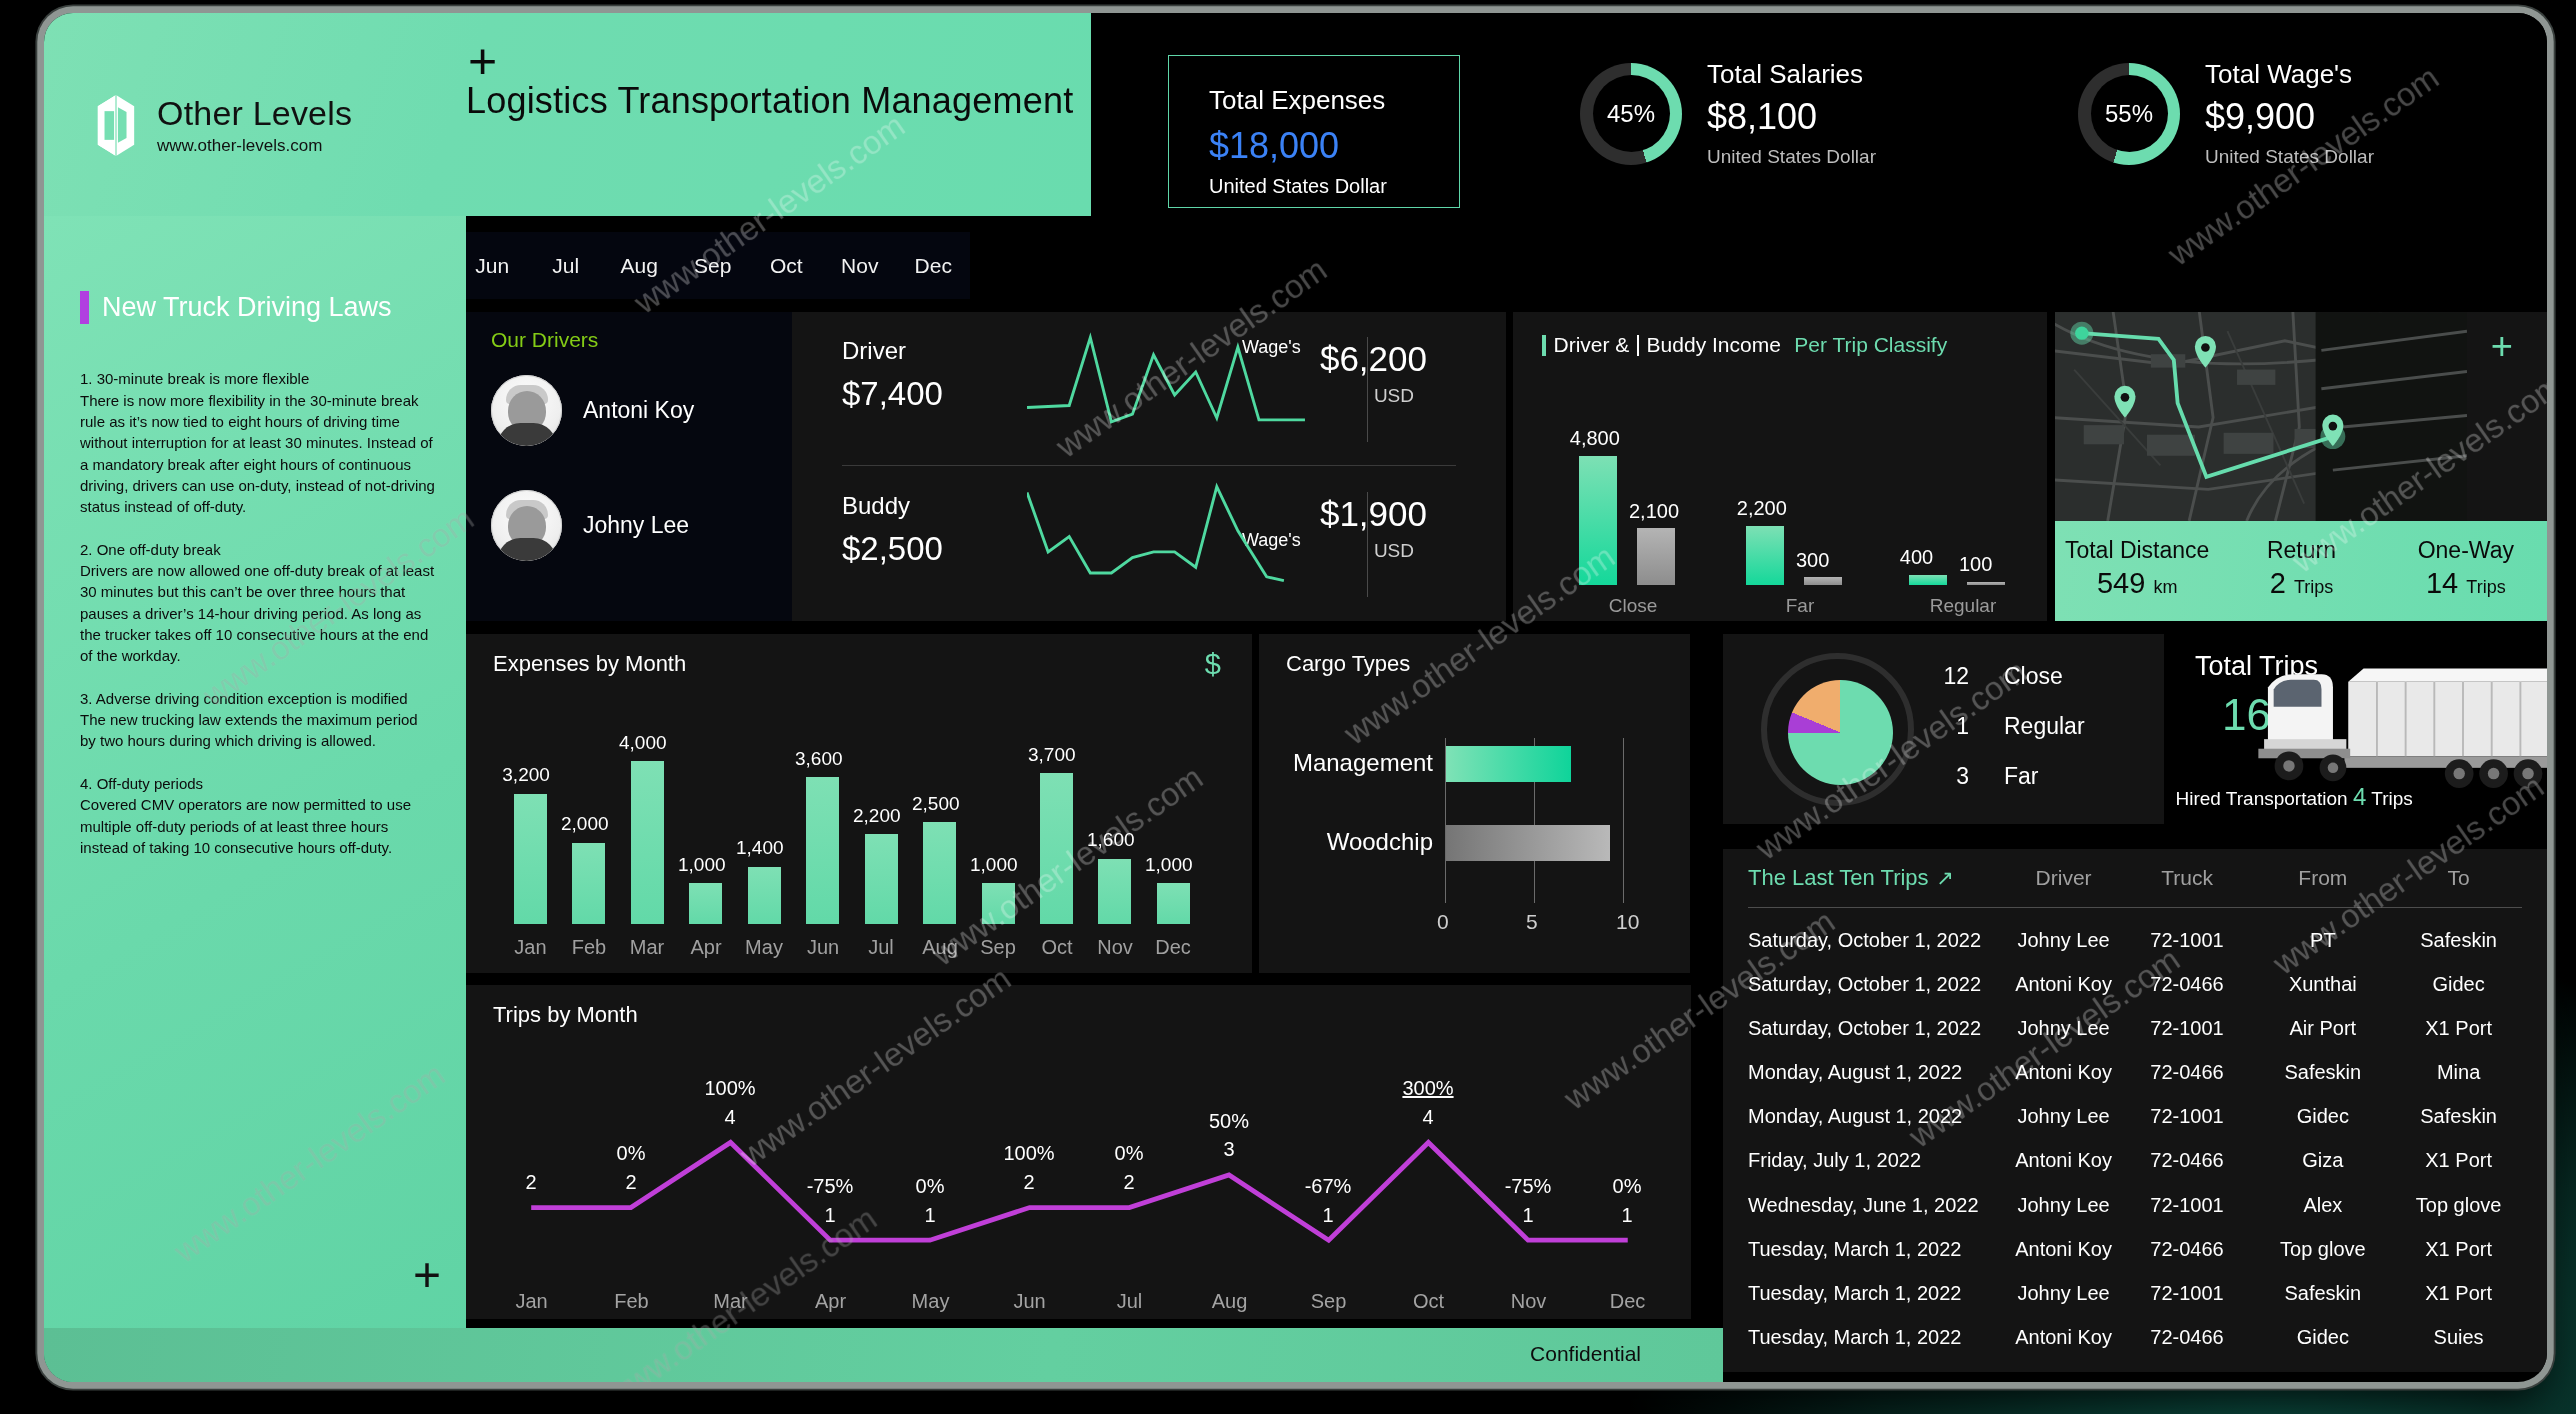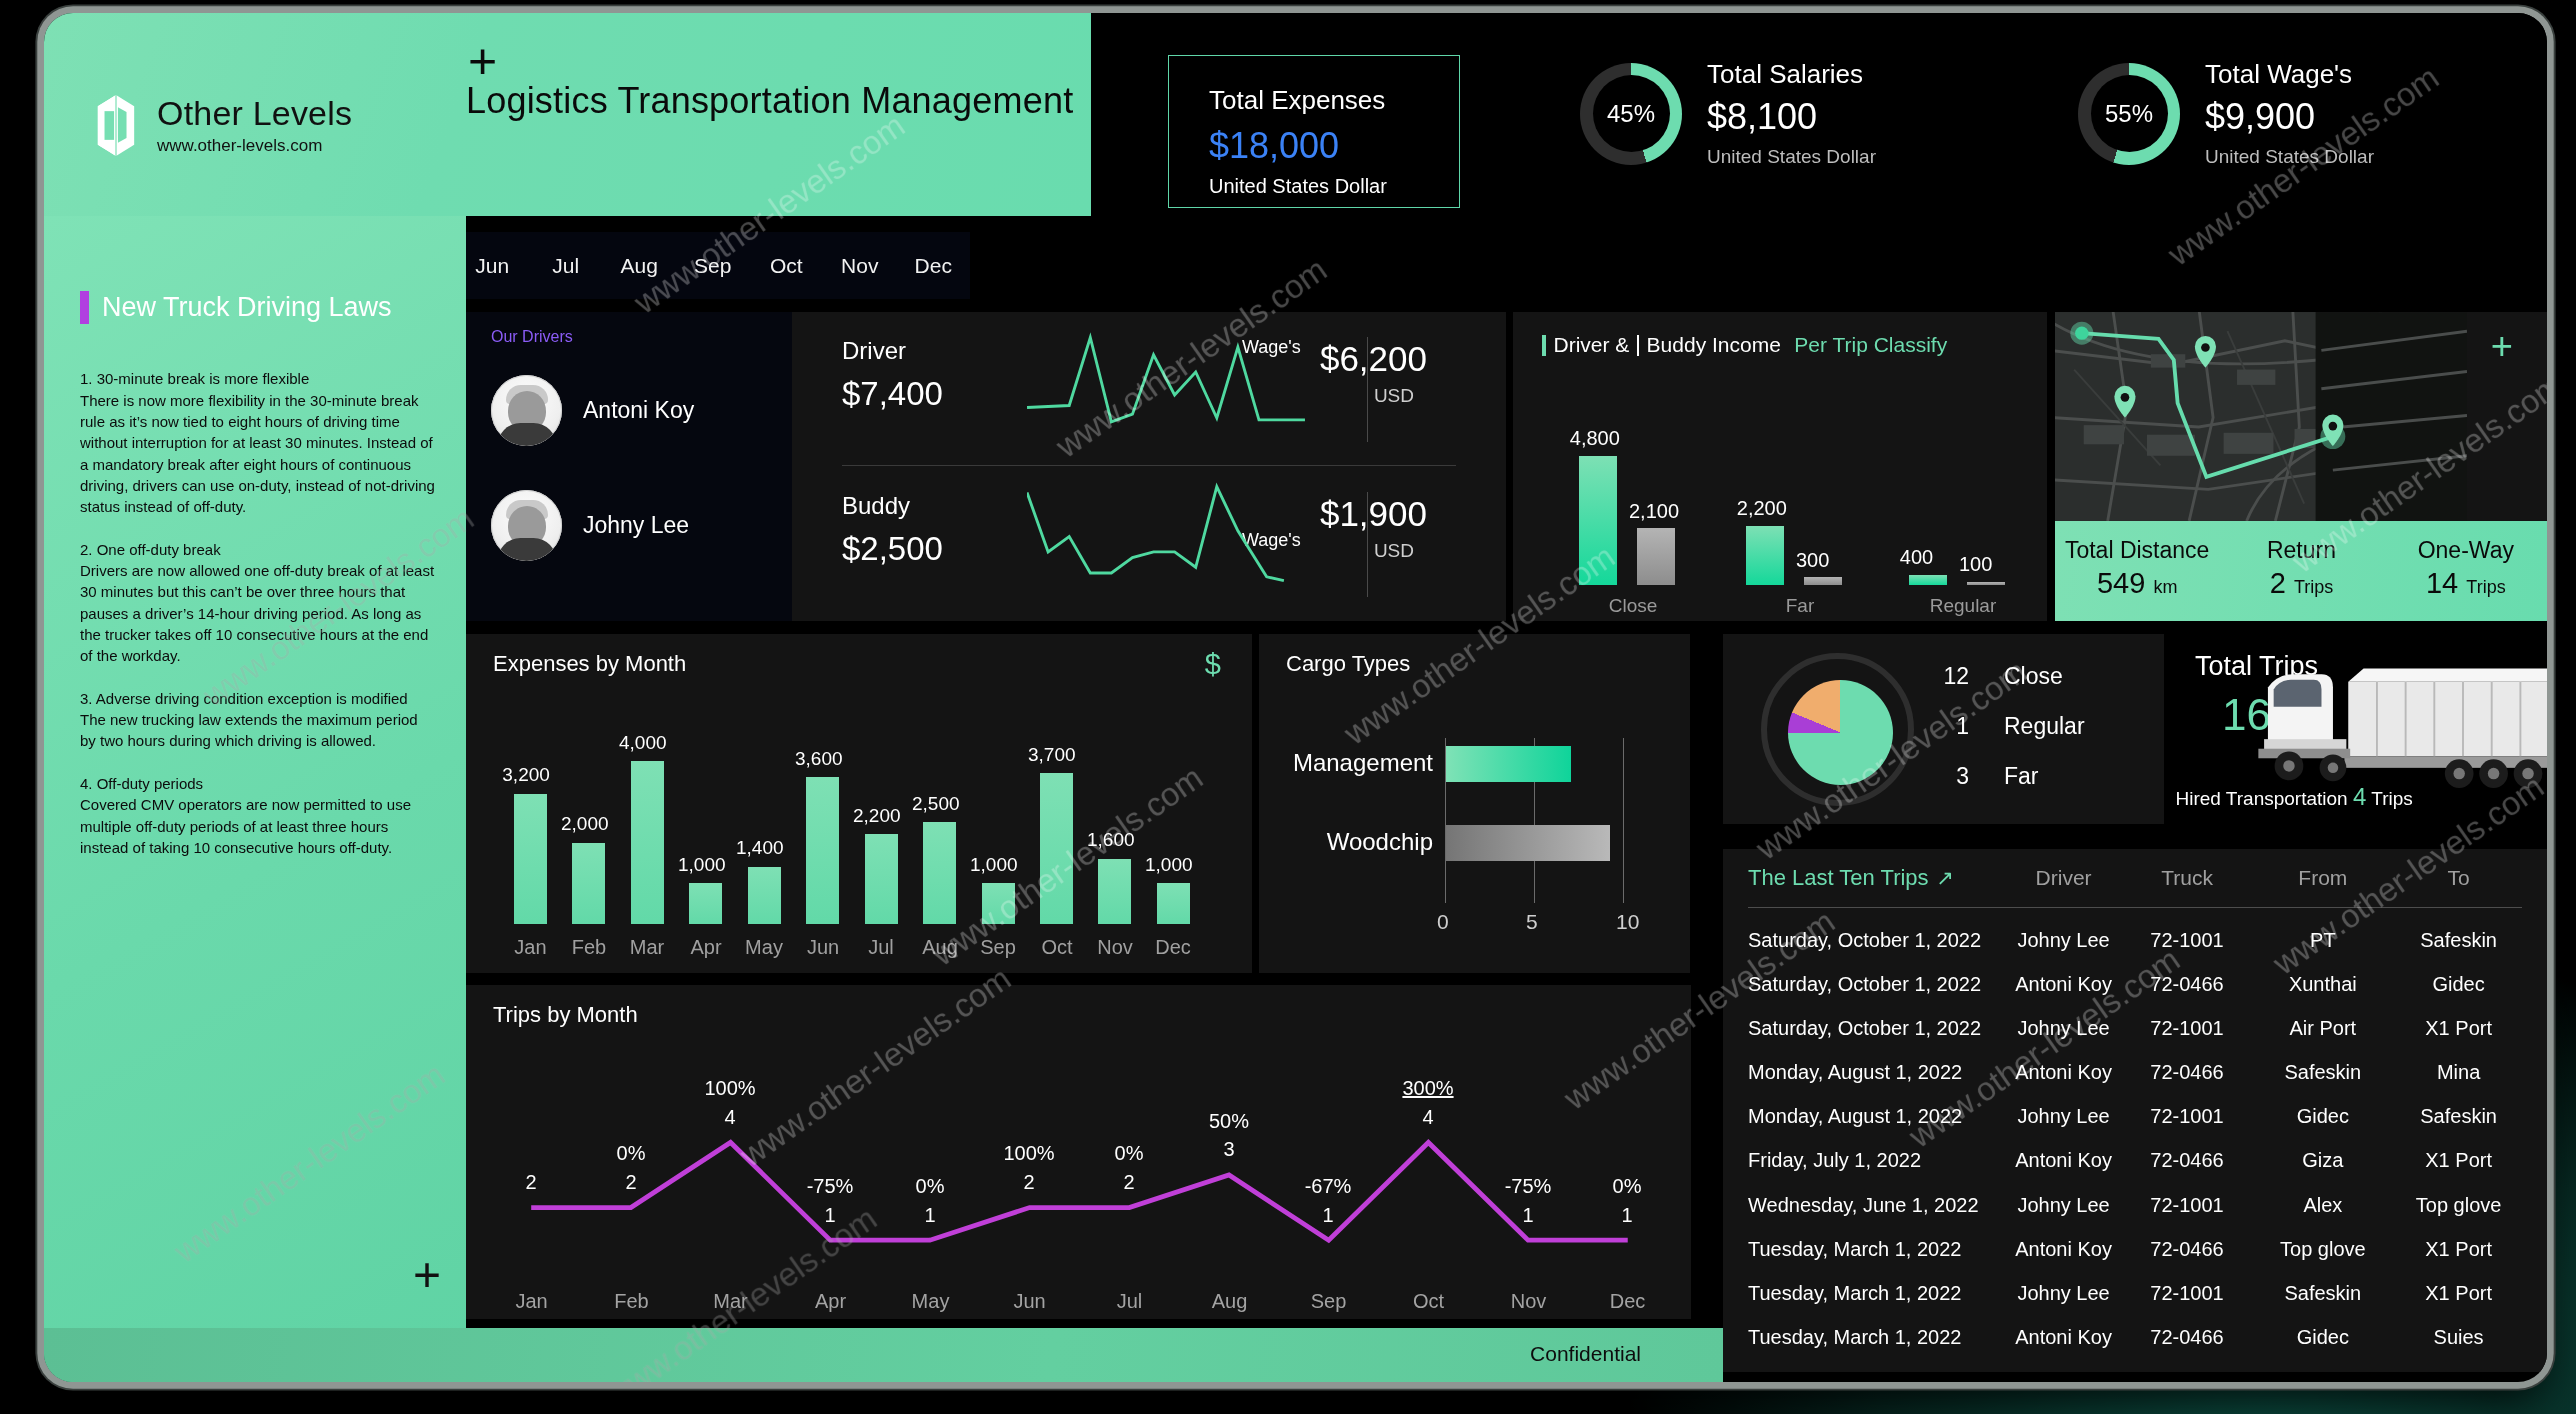--- a/index.html
+++ b/index.html
@@ -71,21 +71,21 @@
     background: linear-gradient(150deg,#7fe2b6 0%,#6ad9ab 55%,#5fd3a4 100%);
     padding: 75px 31px 0 36px;
   }
   .laws-title { display:flex; align-items:center; gap: 13.4px; margin-bottom: 44px;}
   .laws-bar { width: 8.6px; height: 33px; background:#b13fe0; }
   .laws-title span { font-size: 27px; color:#fff; }
   .laws-body { font-size: 15px; color: #0c0c0c; line-height: 1.42; white-space: pre-wrap; }
 
   
   .drivers-card { position: absolute; left: 422px; top: 299px; width: 326px; height: 309px; background:#05070f; }
-  .drivers-card .dc-title { position:absolute; left: 25px; top: 15.3px; font-size: 16px; color:#8b5cf6; }
+  .drivers-card .dc-title { position:absolute; left: 25px; top: 15.3px; font-size: 21px; color:#84cc16; }
   .driver-row { position:absolute; left: 25px; display:flex; align-items:center; gap: 21px; }
   .avatar { width: 71px; height: 71px; border-radius:50%; background: radial-gradient(circle at 50% 35%, #fdfdfd 0%, #efefef 60%, #d9d9d9 100%); position:relative; overflow:hidden; box-shadow: inset 0 0 0 1px #cfcfcf;}
   .avatar .face { position:absolute; left:50%; top: 15.3px; transform: translateX(-50%); width: 38px; height: 40px; border-radius: 50% 50% 46% 46%; background:#9a9a9a; }
   .avatar .hair { position:absolute; left:50%; top: 9.6px; transform: translateX(-50%); width: 42px; height: 19px; border-radius: 21px 21px 5.8px 5.8px; background:#c9c9c9; }
   .avatar .body { position:absolute; left:50%; bottom: -5.7px; transform: translateX(-50%); width: 59px; height: 29px; border-radius: 23px 23px 0 0; background:#3a3a3a;}
   .driver-name { font-size: 23px; color:#fff; }
 
   
   .wages-card { position:absolute; left: 748px; top: 299px; width: 714px; height: 309px; background:#141414; }
   .wage-half { position:absolute; left: 0; width: 714px; height: 153px; }

